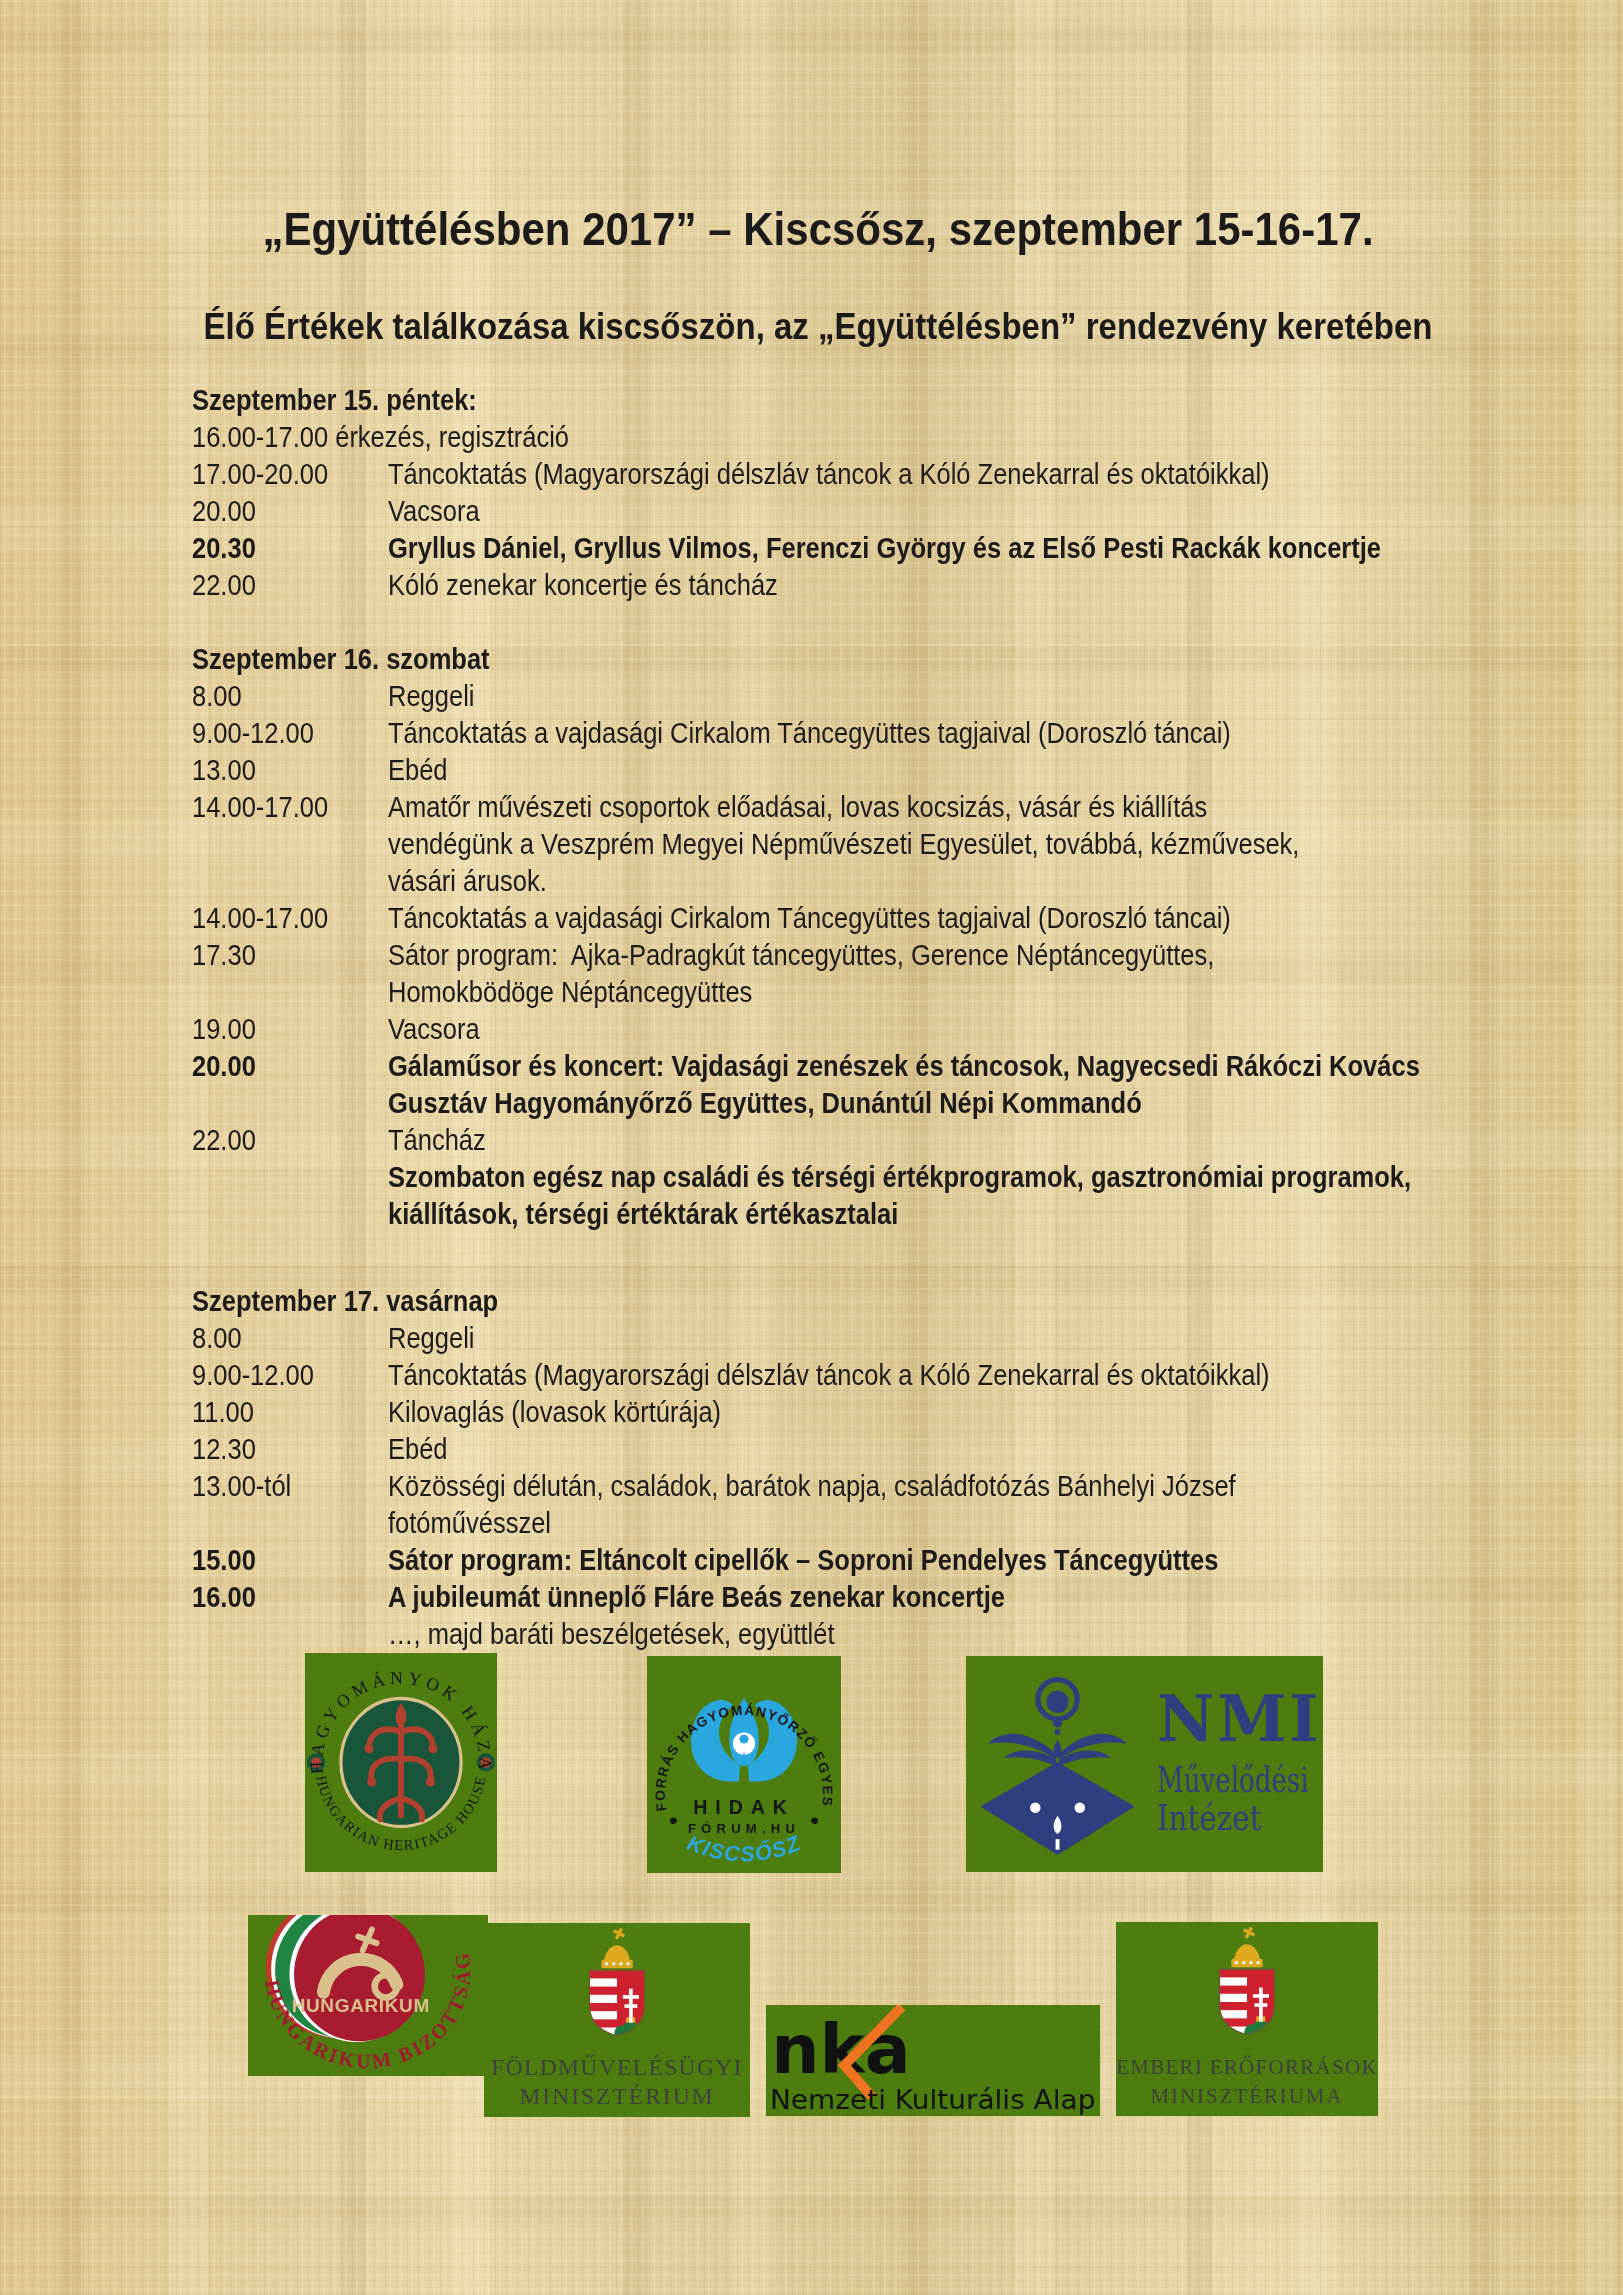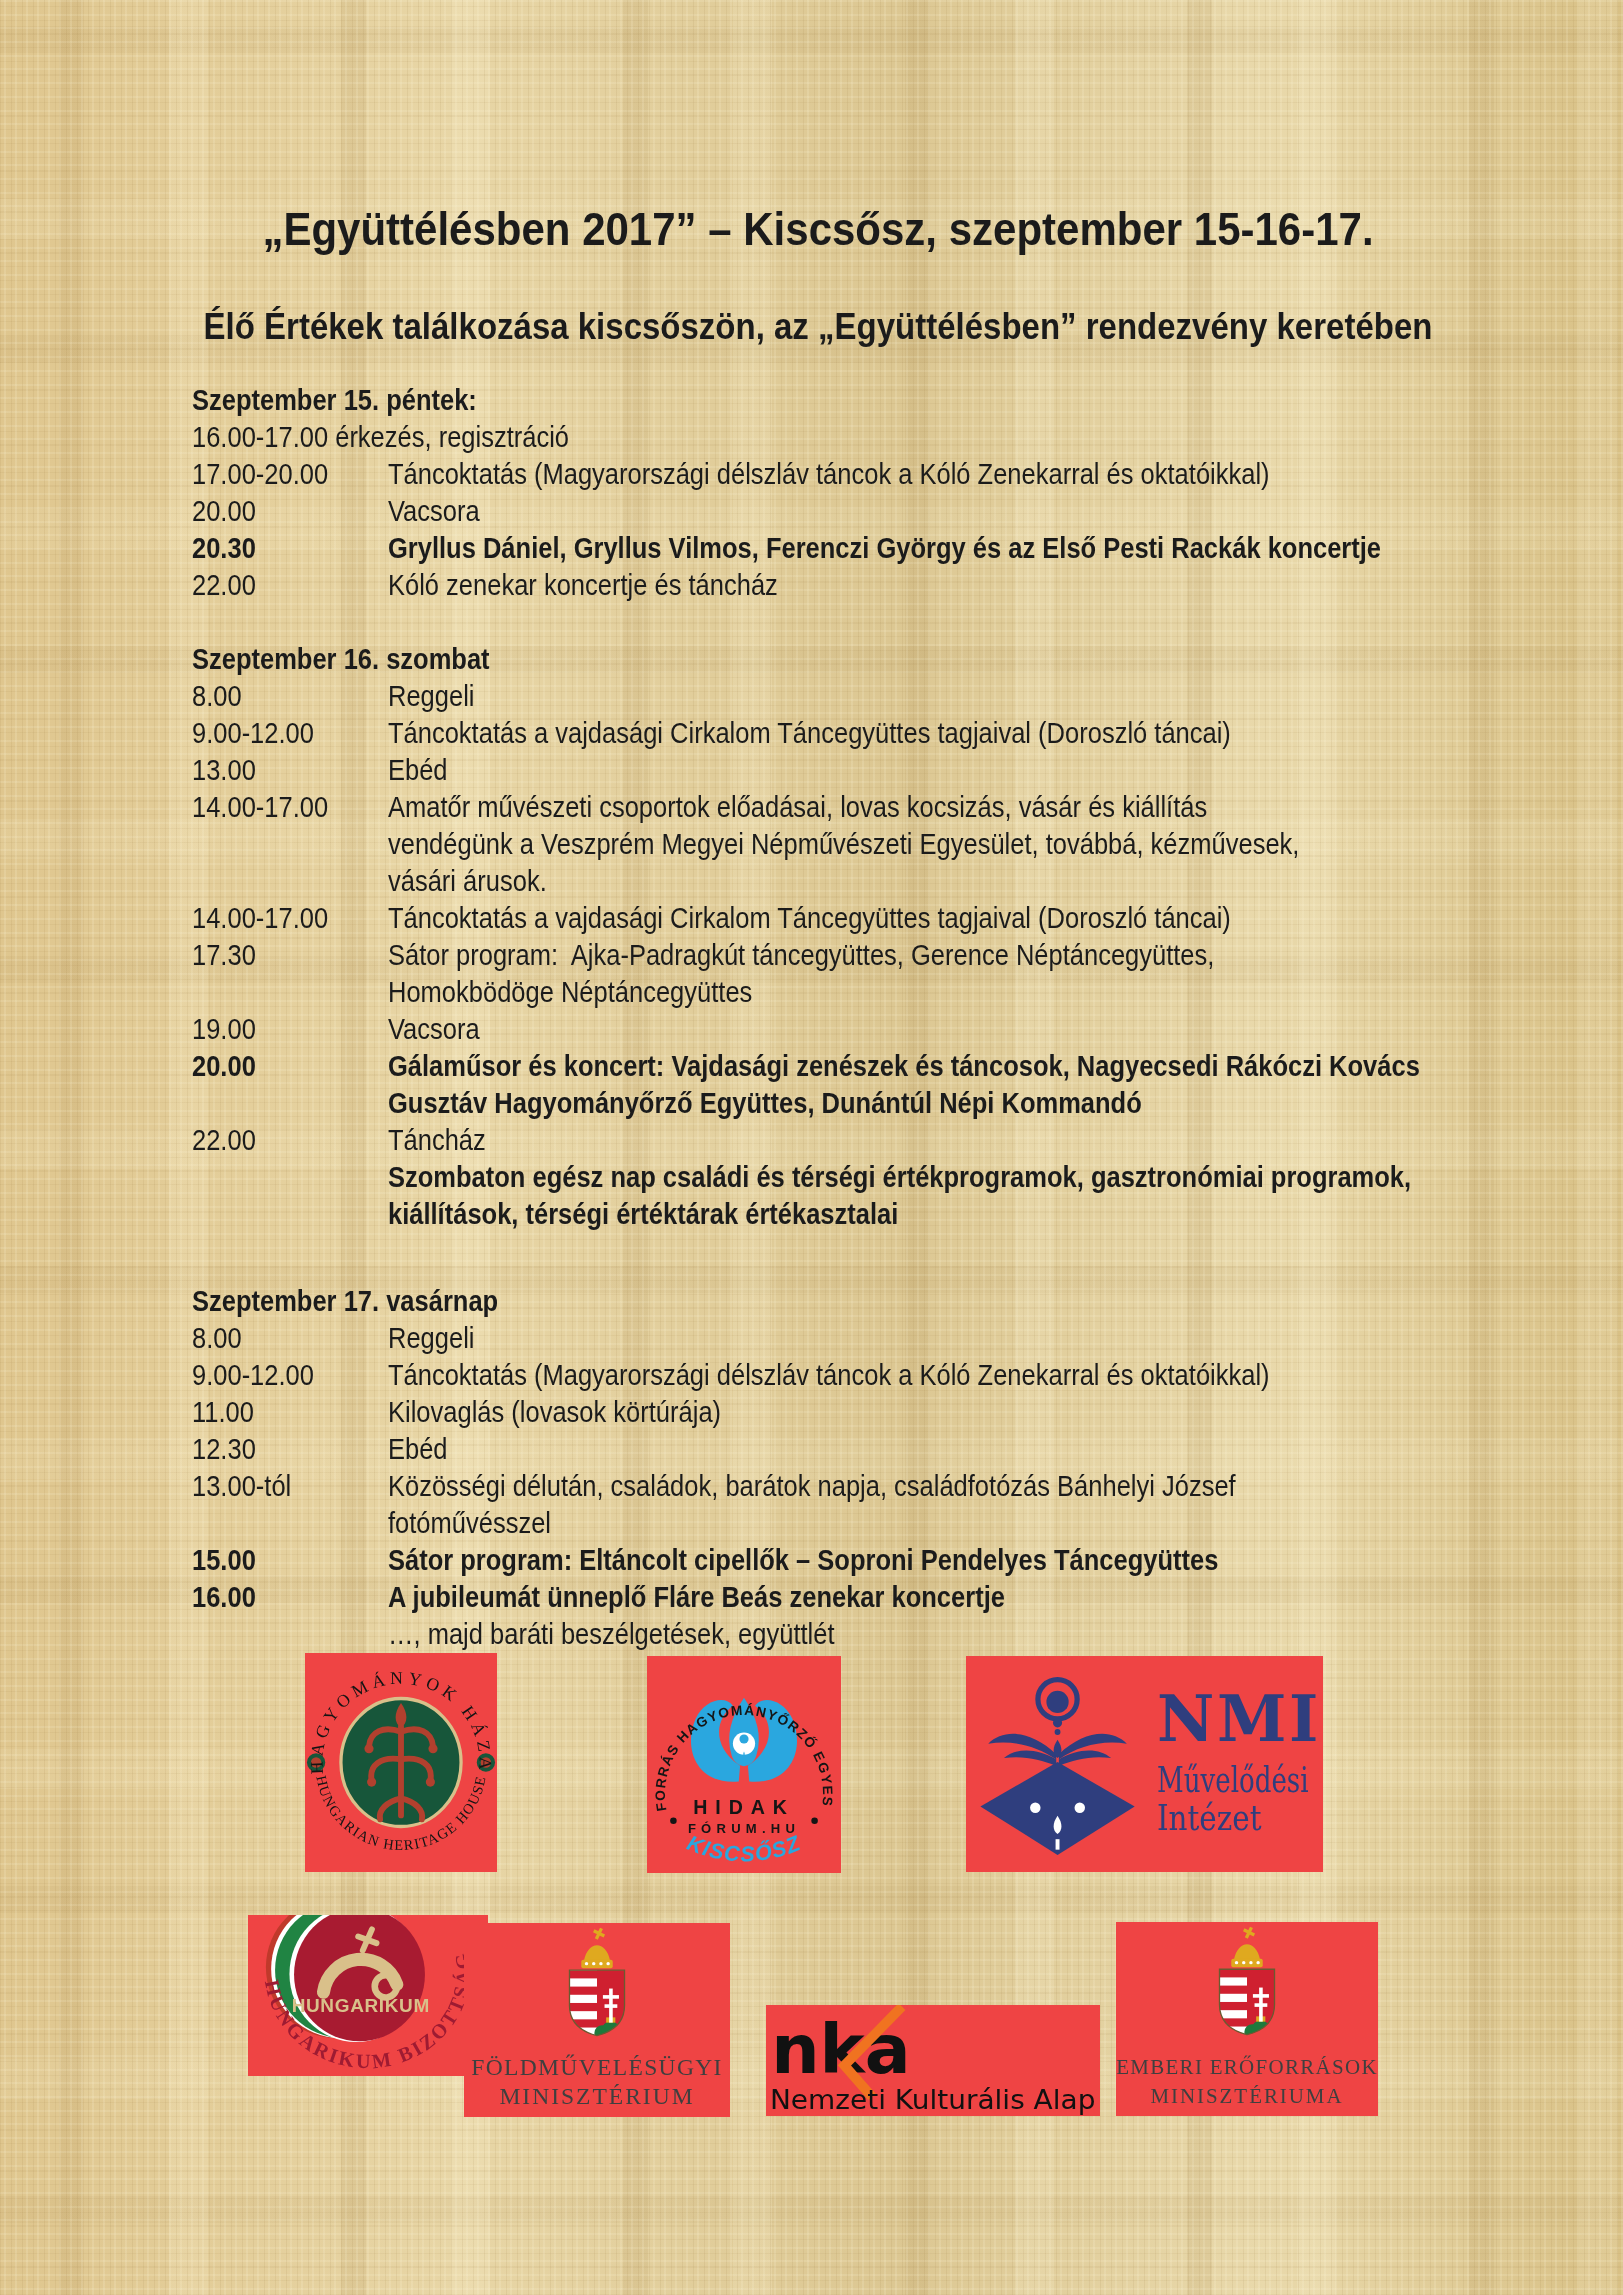--- a/index.html
+++ b/index.html
@@ -26,21 +26,21 @@
   #schedule{
     position:absolute;left:192px;top:380px;width:1302px;
     font-size:25.5px;line-height:37px;
   }
   .day-header{font-weight:bold;transform:scaleY(1.12);transform-origin:0 0;}
   .sched-row{display:flex;transform:scaleY(1.12);transform-origin:0 0;}
   .sched-row.bold{font-weight:bold;}
   .sched-row .time{flex:0 0 196px;white-space:pre;}
   .sched-row .desc{white-space:pre-wrap;}
   .logo-box{
-    position:absolute;background:#ef4444;display:flex;align-items:center;justify-content:center;
+    position:absolute;background:#4d7c0f;display:flex;align-items:center;justify-content:center;
   }
   .logo-box svg{display:block;width:100%;height:100%;}
   text{user-select:none;}
 </style>
 </head>
 <body>
 
 <div id="title" class="stretch">„Együttélésben 2017” – Kiscsősz, szeptember 15-16-17.</div>
 <div id="subtitle" class="stretch">Élő Értékek találkozása kiscsőszön, az „Együttélésben” rendezvény keretében</div>
 
@@ -274,21 +274,21 @@
       <path d="M 160 54 L 174 22" stroke-width="9"></path>
       <path d="M 153 33 L 181 43" stroke-width="9"></path>
     </g>
     <text x="157" y="148" text-anchor="middle" font-family="Liberation Sans, sans-serif" font-weight="bold" font-size="29" letter-spacing="1" fill="#d9c08a">HUNGARIKUM</text>
     <text font-family="Liberation Serif, serif" font-weight="bold" font-size="31" letter-spacing="4" fill="#9e1b32">
       <textPath href="#hu-arc" startOffset="50%" text-anchor="middle">HUNGARIKUM BIZOTTSÁG</textPath>
     </text>
   </svg>
 </div>
 
-<div class="logo-box" style="left:464px;top:1923px;width:266px;height:194px;">
+<div class="logo-box" style="left:484px;top:1923px;width:266px;height:194px;">
   <svg viewBox="0 0 406 296">
     <g transform="translate(143,6)">
       <defs>
           <clipPath id="shield-a">
             <path d="M18 66 H102 V120 C102 146 84 160 60 166 C36 160 18 146 18 120 Z"></path>
           </clipPath>
         </defs>
       <path d="M40 52 C46 20 74 20 80 52 Z" fill="#dfa91f"></path>
       <rect x="36" y="50" width="48" height="13" rx="3" fill="#dfa91f"></rect>
       <g transform="translate(62,12) rotate(26)" fill="#dfa91f">

